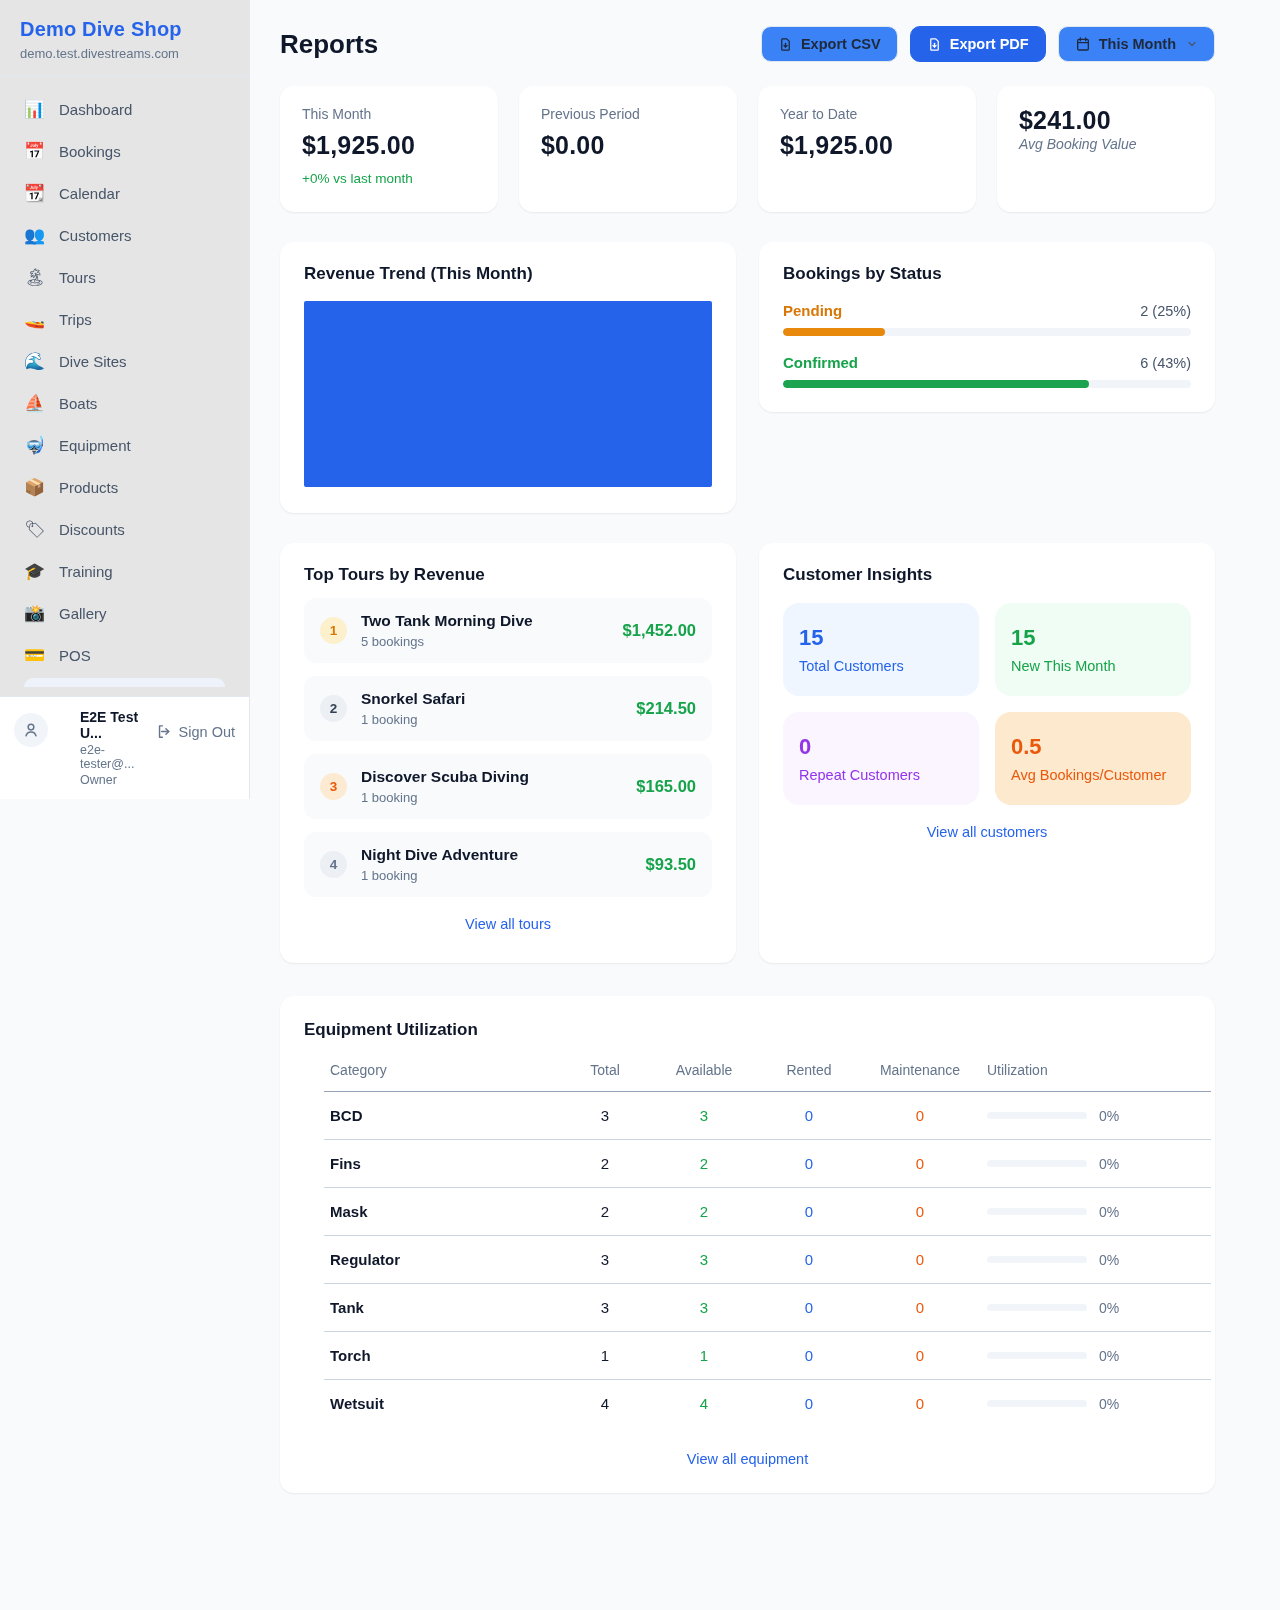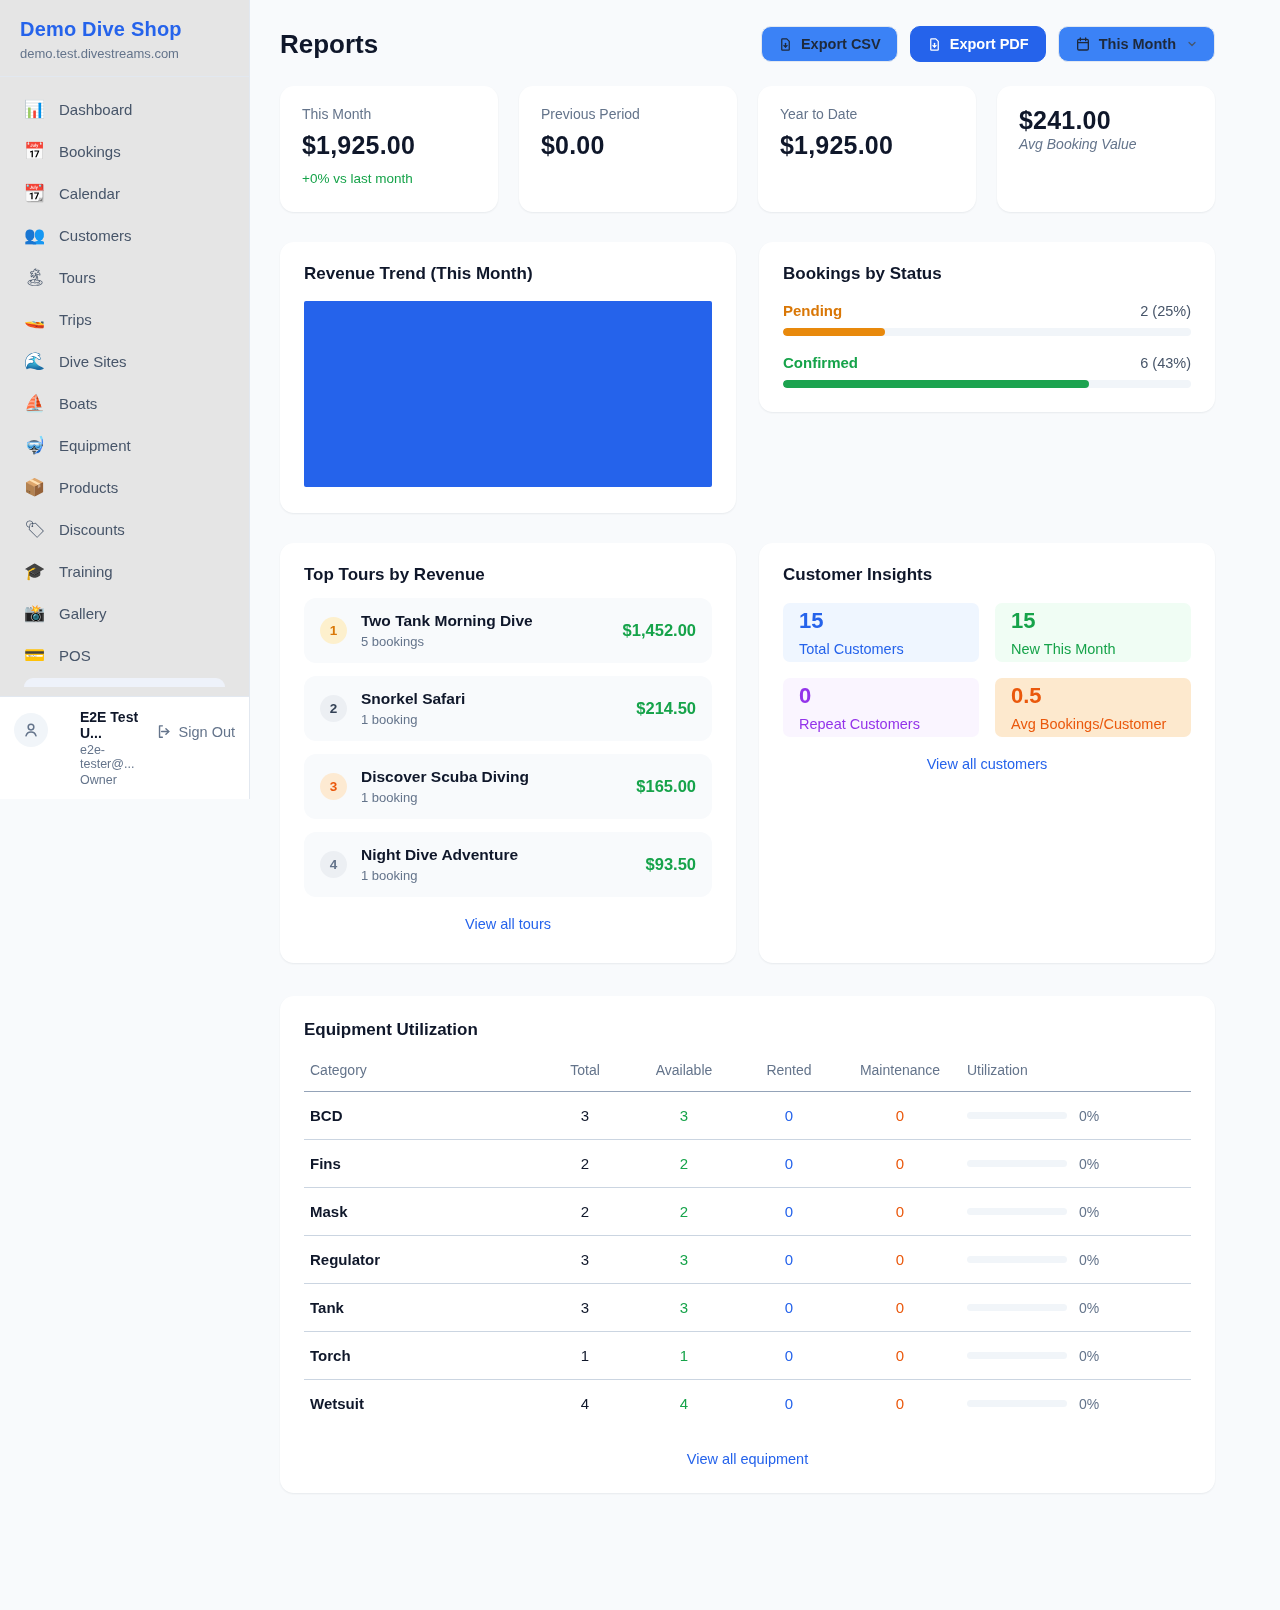--- a/index.html
+++ b/index.html
@@ -85,27 +85,27 @@
     display:flex; align-items:center; justify-content:center;
     font-size:13.5px; font-weight:700;
   }
   .tour-info { flex:1; min-width:0; }
   .tour-name { font-size:15.5px; font-weight:700; color:#0f172a; }
   .tour-sub { font-size:13px; color:#64748b; margin-top:4px; }
   .tour-rev { font-size:16.5px; font-weight:800; color:#16a34a; }
   .view-link { display:block; text-align:center; color:#2563eb; font-size:14.5px; margin-top:19px; cursor:pointer; text-decoration:none; }
   
   .insight-grid { display:grid; grid-template-columns:1fr 1fr; gap:16px; margin-top:18px; }
-  .tile { border-radius:7px; padding:5px 16px; }
+  .tile { border-radius:16px; padding:22px 16px; }
   .tile-value { font-size:22px; font-weight:800; }
   .tile-label { font-size:14.5px; margin-top:7px; }
   .insights-card { min-height:420px; }
   
   .equip-card { margin-top:33px; padding:24px 24px 26px; }
-  table.equip { width:100%; border-collapse:collapse; margin-top:10px; }
+  table.equip { width:100%; border-collapse:collapse; margin-top:10px;margin-left:20px; }
   .equip th {
     text-align:left; font-weight:400; color:#64748b; font-size:14px;
     padding:12px 6px 13px; border-bottom:1px solid #94a3b8;
   }
   .equip td { padding:15px 6px; font-size:15px; border-bottom:1px solid #cbd5e1; }
   .equip tr:last-child td { border-bottom:none; }
   .equip th.c, .equip td.c { text-align:center; }
   td.cat { font-weight:600; color:#0f172a; }
   td.avail { color:#16a34a; }
   td.rented { color:#2563eb; }

